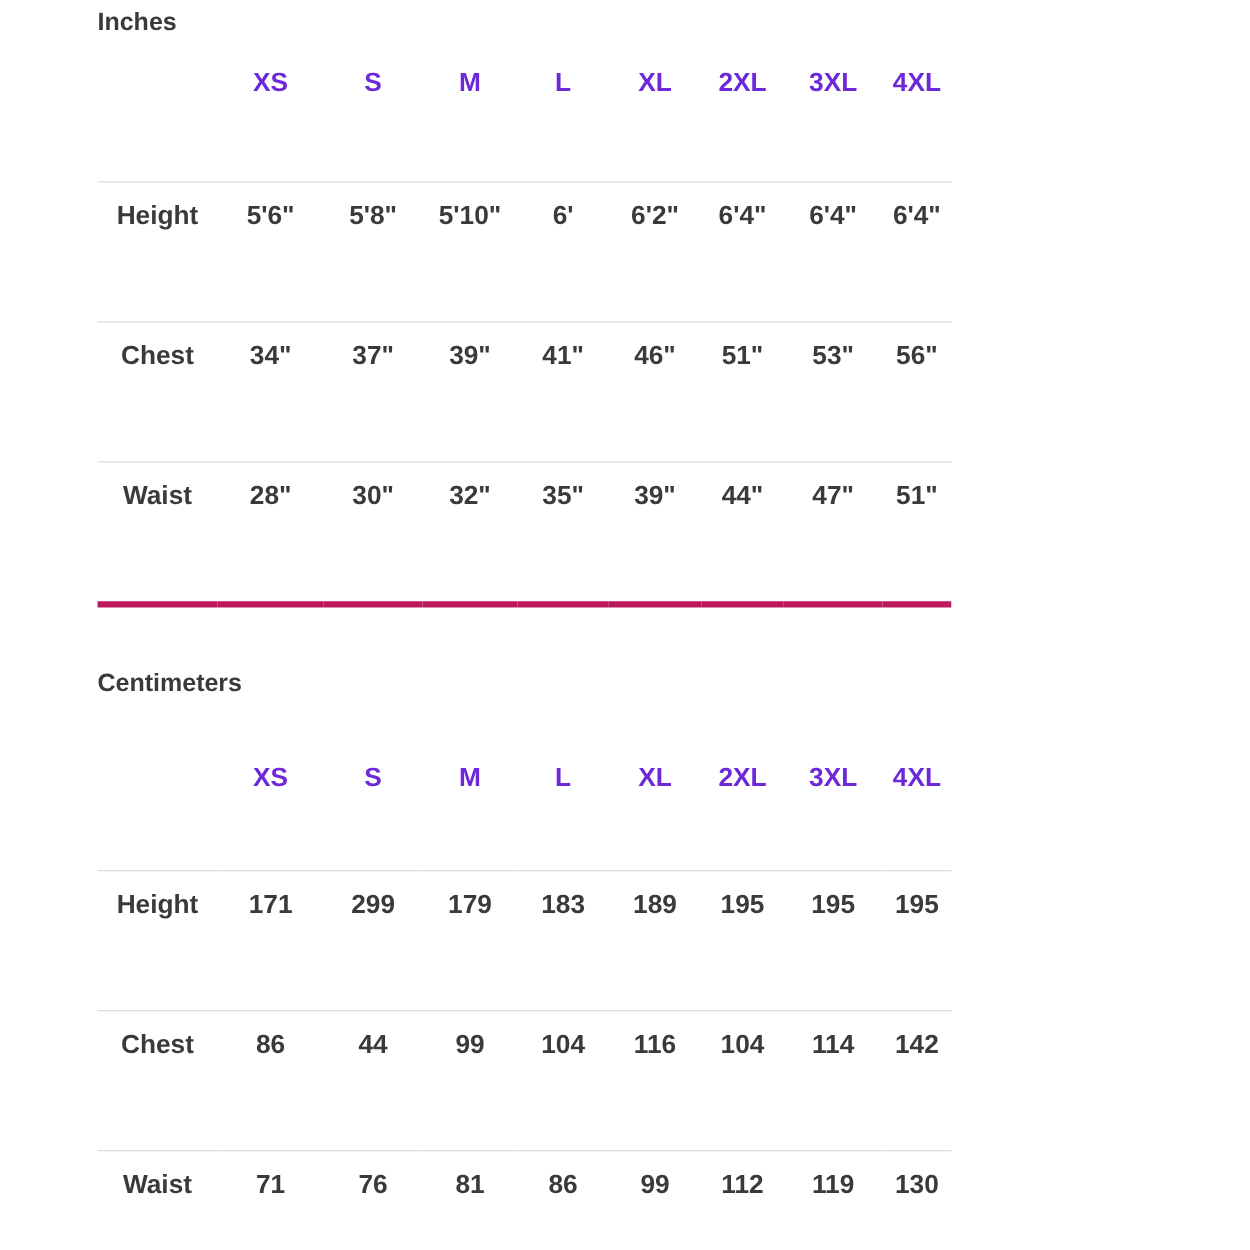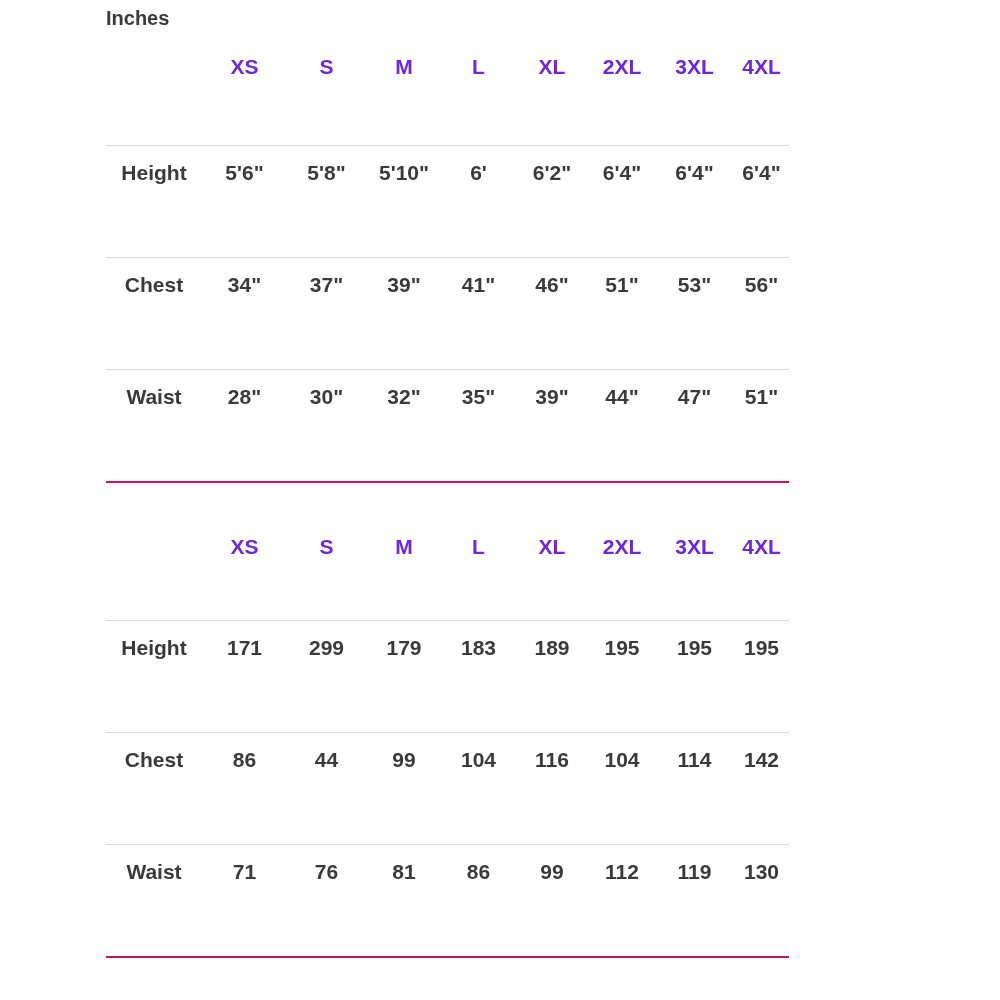--- a/index.html
+++ b/index.html
@@ -7,21 +7,21 @@
     padding: 0;
     background: #ffffff;
   }
   .page {
     position: relative;
     width: 820px;
     height: 1000px;
     overflow: hidden;
     background: #ffffff;
     box-sizing: border-box;
-    padding-left: 106px;
+    padding-left: 78px;
     font-family: "Liberation Sans", sans-serif;
   }
   .section-title {
     font-family: "Liberation Sans", sans-serif;
     font-size: 20px;
     line-height: 24px;
     font-weight: bold;
     color: #3a3a3a;
     margin: 0;
   }
@@ -50,21 +50,21 @@
     color: #6d28d9;
     border: none;
   }
   table.size-table.inches thead th { padding: 22px 0 63px 0; }
   table.size-table.cm     thead th { padding: 49px 0 58px 0; }
 
   table.size-table tbody td {
     border-top: 1px solid #dcdcdc;
   }
   table.size-table tbody tr:last-child td {
-    border-bottom: 2px solid #be185d;
+    border-bottom: 5px solid #be185d;
   }
 
   col.c-label { width: 96px; }
   col.c-xs    { width: 85px; }
   col.c-s     { width: 79px; }
   col.c-m     { width: 76px; }
   col.c-l     { width: 73px; }
   col.c-xl    { width: 74px; }
   col.c-2xl   { width: 66px; }
   col.c-3xl   { width: 79px; }
@@ -135,20 +135,21 @@
           <td>39"</td>
           <td>44"</td>
           <td>47"</td>
           <td>51"</td>
         </tr>
       </tbody>
     </table>
   </section>
 
   <section>
+    <h2 class="section-title second">Centimeters</h2>
 
     <table class="size-table cm">
       <colgroup>
         <col class="c-label">
           <col class="c-xs">
           <col class="c-s">
           <col class="c-m">
           <col class="c-l">
         <col class="c-xl">
           <col class="c-2xl">

